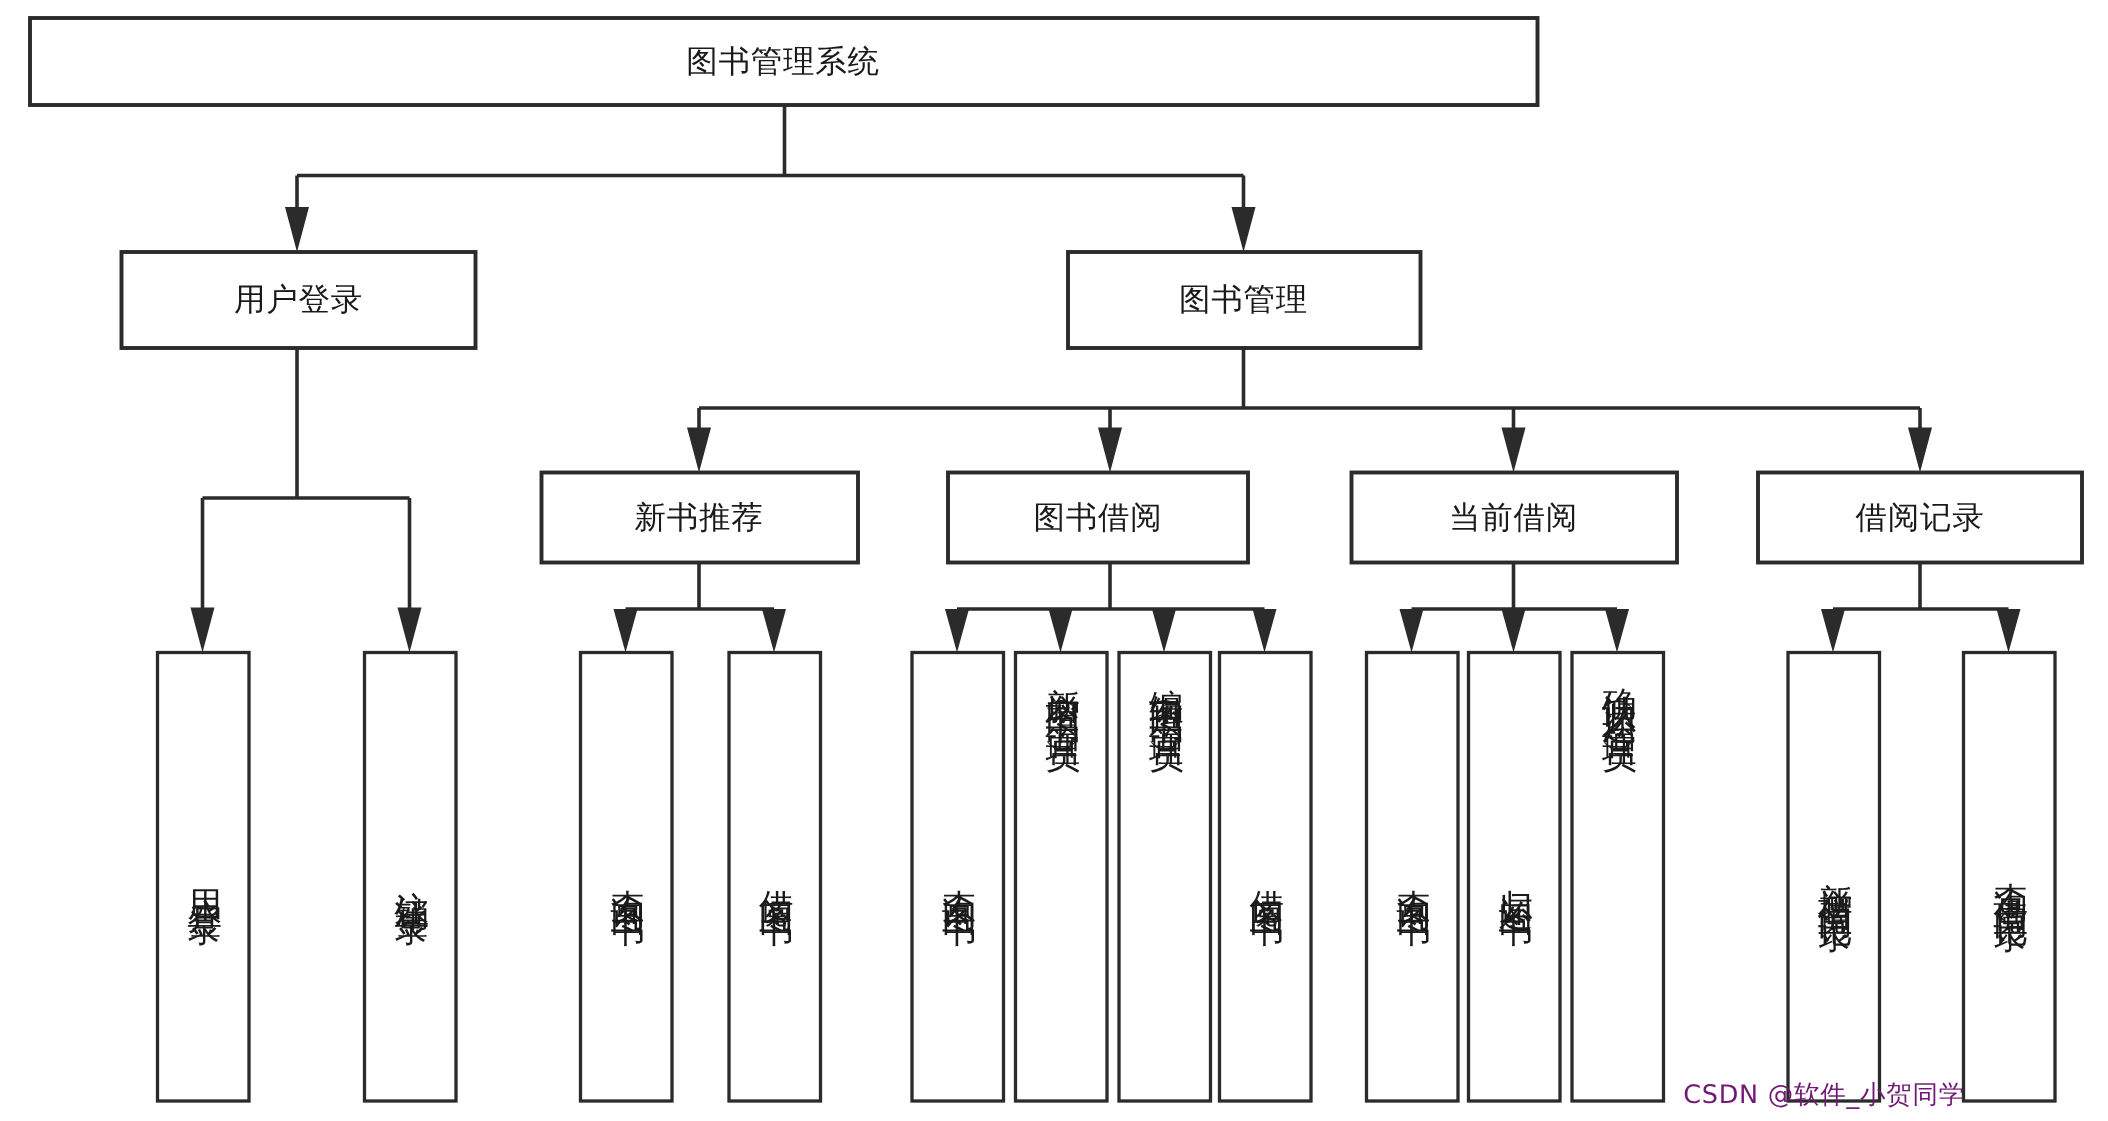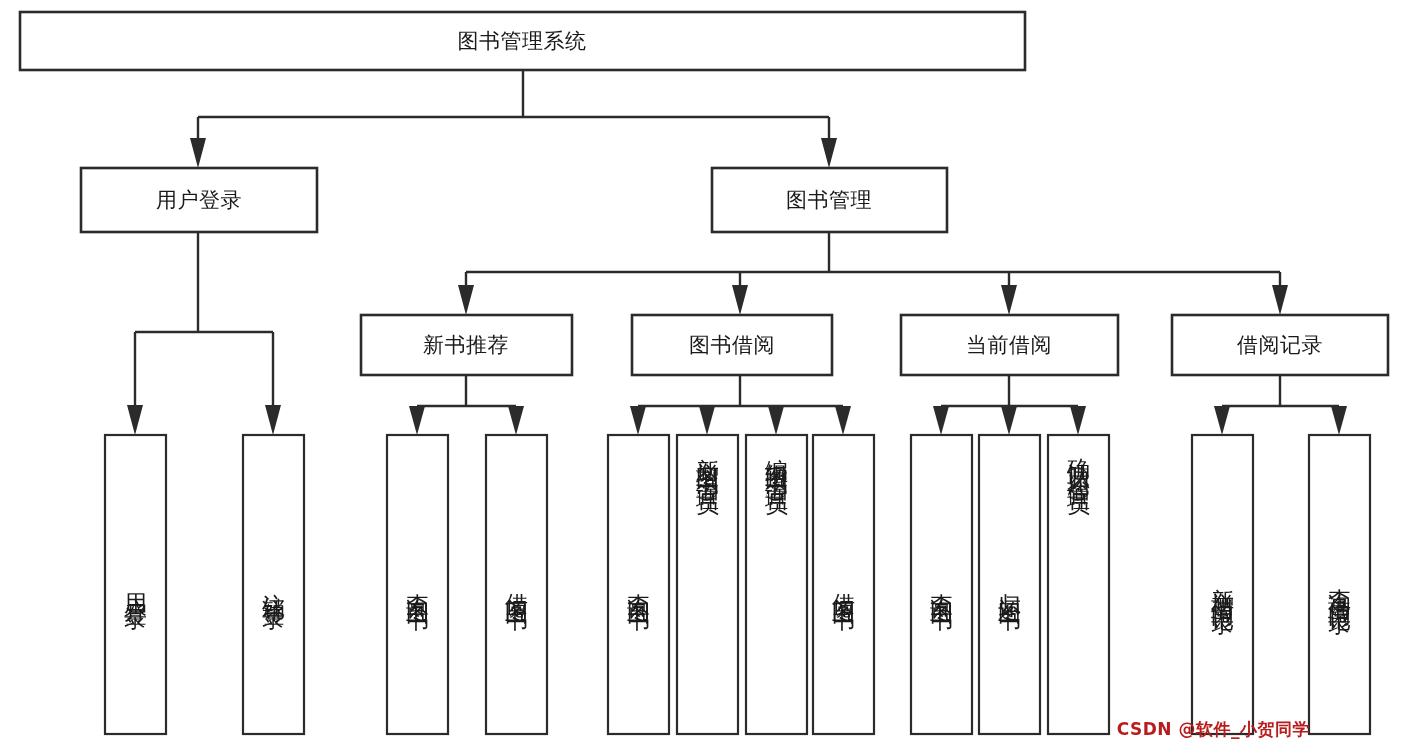--- a/index.html
+++ b/index.html
@@ -71,24 +71,23 @@
     letter-spacing: 5px;
     white-space: nowrap;
     text-align: center;
   }
   .watermark {
     position: absolute;
     right: 8px;
     bottom: 6px;
     font-family: "DejaVu Sans", "Liberation Sans", sans-serif;
     font-size: 17px;
-    color: #b91c1c;
+    color: #701a75;
     letter-spacing: 0.5px;
     white-space: nowrap;
-    font-weight: bold;
   }
 </style>
 </head>
 <body>
 
 <div id="diagram-root">
 
   <svg id="flow" viewBox="0 0 1405 747" xmlns="http://www.w3.org/2000/svg">
 
     <g>

